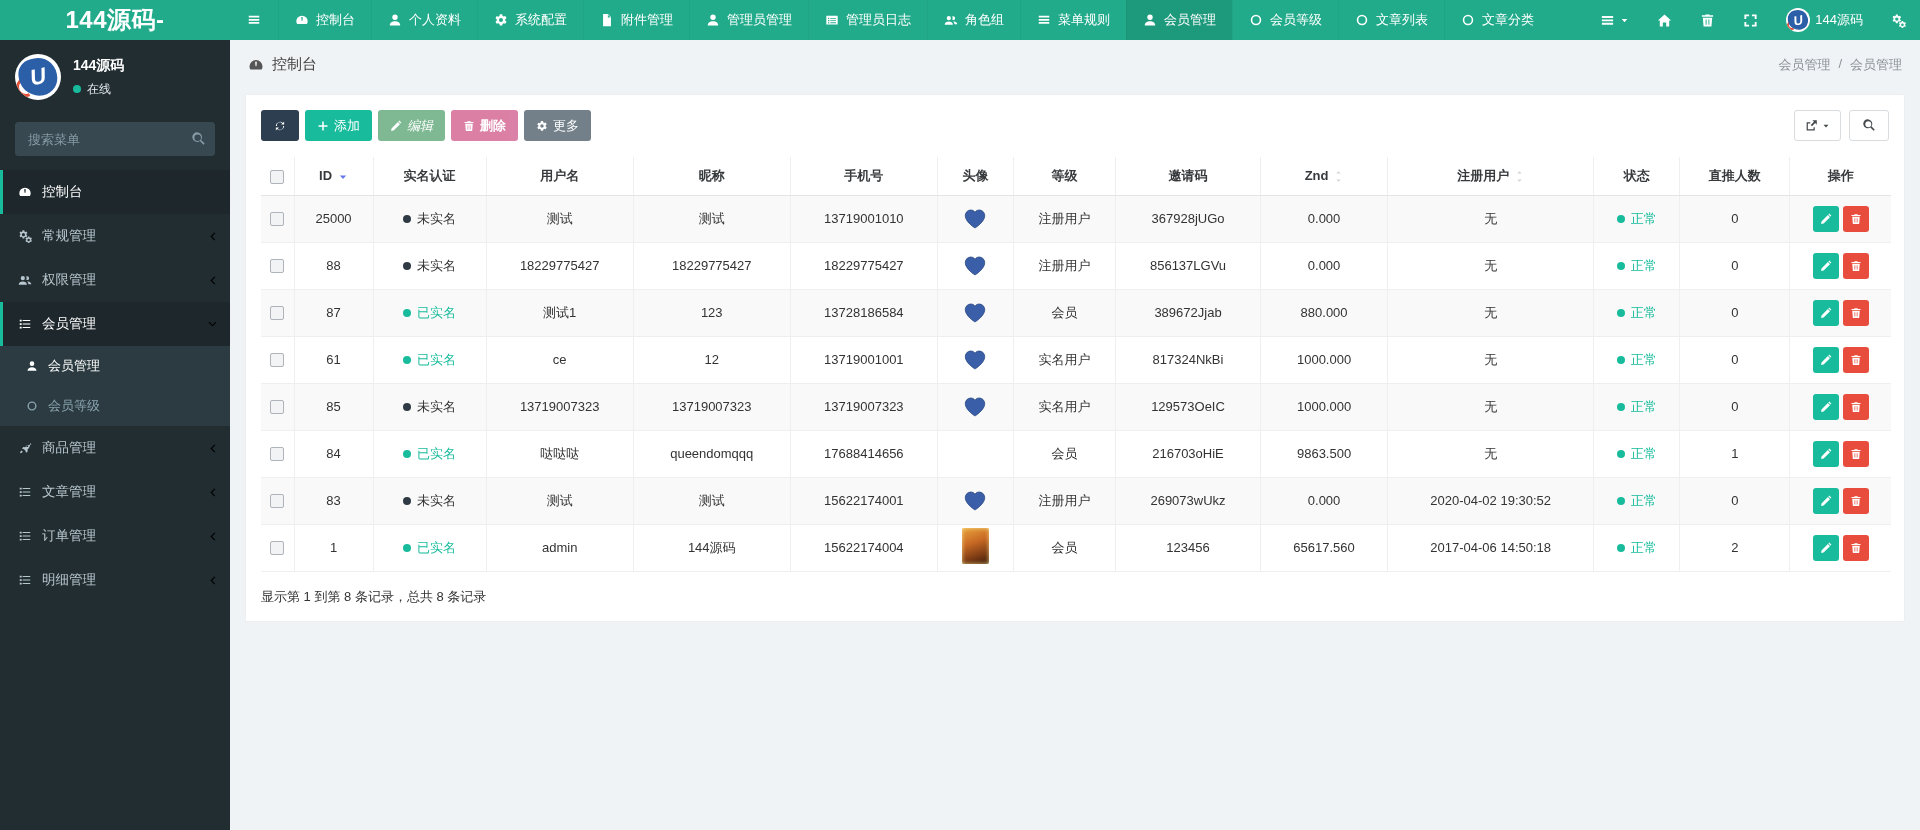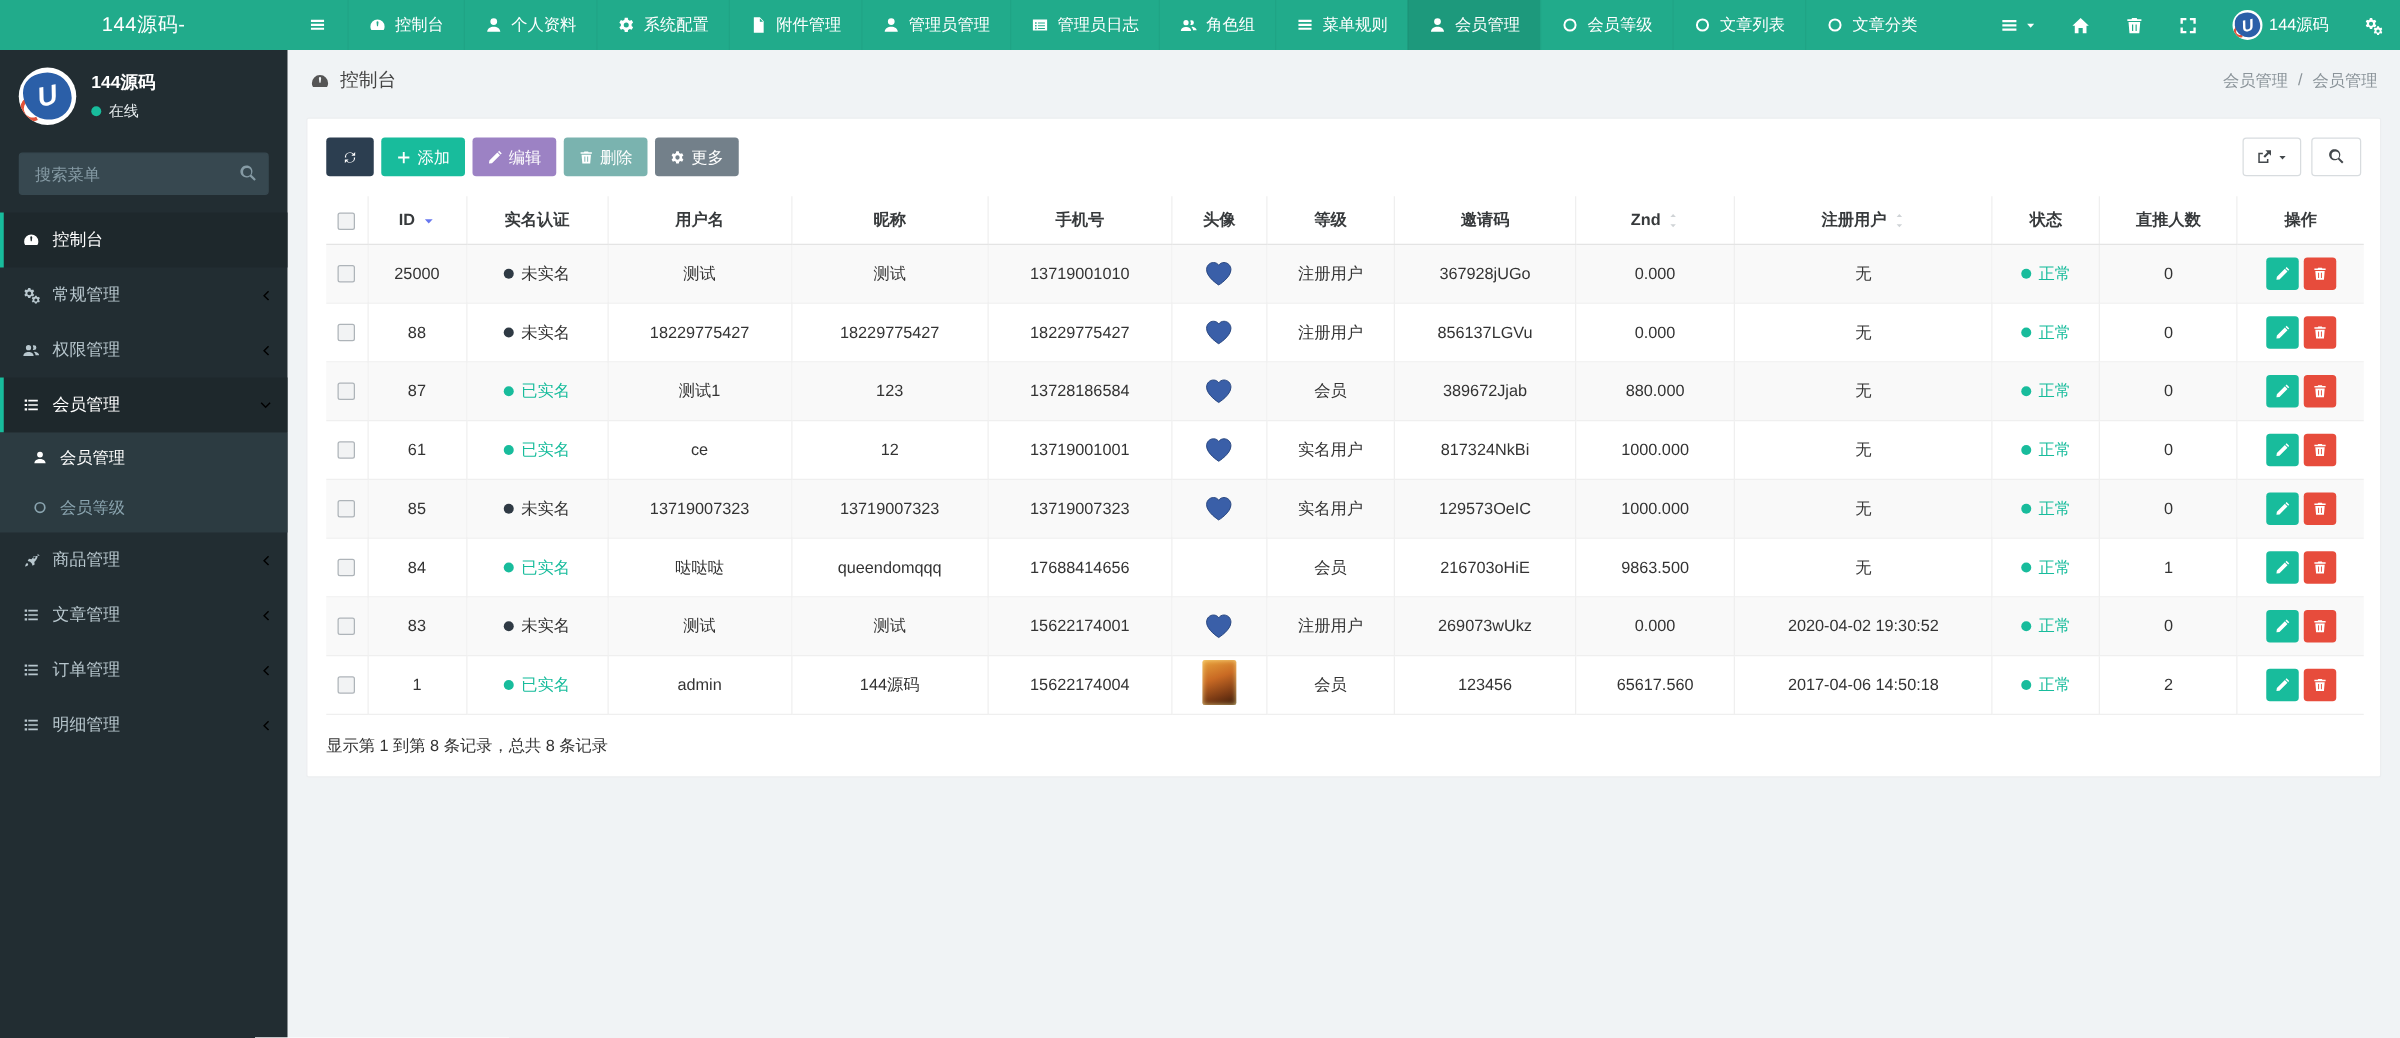--- a/index.html
+++ b/index.html
@@ -4,21 +4,21 @@
 <style>
   * { margin:0; padding:0; box-sizing:border-box; }
   html,body { width:1920px; height:830px; overflow:hidden; }
   body { font-family:"Liberation Sans","DejaVu Sans",sans-serif; font-size:13px; color:#333; background:#f0f3f5; }
   svg { display:block; }
   .ic { display:inline-flex; align-items:center; justify-content:center; }
   .ic svg { width:14px; height:14px; fill:currentColor; }
 
   
   .navbar { height:40px; background:#21ab8b; display:flex; align-items:stretch; color:#fff; }
-  .brand { width:230px; display:flex; align-items:center; justify-content:center; font-size:16px; font-weight:normal; letter-spacing:.5px; }
+  .brand { width:230px; display:flex; align-items:center; justify-content:center; font-size:24px; font-weight:bold; letter-spacing:.5px; }
   .nav-toggle { width:48px; display:flex; align-items:center; justify-content:center; cursor:pointer; }
   .nav-items { list-style:none; display:flex; align-items:stretch; }
   .nav-items li { display:flex; }
   .nav-items a { display:flex; align-items:center; gap:7px; padding:0 16px; color:#fff; text-decoration:none; font-size:13px; border-left:1px solid rgba(0,0,0,.04); }
   .nav-items li.active a { background:#1d997c; }
   .nav-right { margin-left:auto; display:flex; align-items:stretch; }
   .nav-right .nv { display:flex; align-items:center; gap:5px; padding:0 14px; cursor:pointer; }
   .nav-right .nv svg { width:15px; height:15px; fill:#fff; }
   .nav-right .caret svg { width:9px; height:9px; }
   .mini-logo { width:24px; height:24px; border-radius:50%; background:#fff; position:relative; overflow:hidden; }
@@ -60,22 +60,22 @@
   .bc-left .ic { color:#555; } .bc-left .ic svg { width:16px; height:16px; }
   .bc-right { color:#8a9399; font-size:13px; display:flex; gap:8px; }
   .bc-right a { color:#8a9399; text-decoration:none; }
   .panel { background:#fff; margin:6px 15px 0; border:1px solid #eceef0; border-radius:2px; padding:15px; }
 
   .toolbar { display:flex; align-items:center; }
   .btn { height:31px; border:none; border-radius:3px; color:#fff; font-size:13px; display:inline-flex; align-items:center; gap:5px; padding:12px 12px; margin-right:6px; cursor:pointer; font-family:inherit; }
   .btn .ic svg { width:12px; height:12px; }
   .btn-dark { background:#2c3e50; width:38px; justify-content:center; padding:0; }
   .btn-success { background:#18bc9c; }
-  .btn-disabled-green { background:#4c1d95; opacity:.55; cursor:default; }
-  .btn-disabled-red { background:#0f766e; opacity:.55; cursor:default; }
+  .btn-disabled-green { background:#15803d; opacity:.55; cursor:default;font-style:italic; }
+  .btn-disabled-red { background:#be185d; opacity:.55; cursor:default;font-weight:bold; }
   .btn-gray { background:#73808a; }
   .toolbar-right { margin-left:auto; display:flex; gap:8px; }
   .btn-outline { height:31px; min-width:40px; background:#fff; border:1px solid #d8dcdf; border-radius:3px; color:#43484c; display:inline-flex; align-items:center; justify-content:center; gap:4px; padding:0 10px; cursor:pointer; }
   .btn-outline svg { width:13px; height:13px; fill:#43484c; }
   .btn-outline .caret svg { width:8px; height:8px; }
 
   
   table { border-collapse:collapse; table-layout:fixed; width:1630px; margin-top:16px; }
   th, td { border:1px solid #efefef; border-top:none; text-align:center; font-size:13px; color:#333; overflow:hidden; white-space:nowrap; }
   th { height:38px; font-weight:600; color:#373a3c; position:relative; border-bottom:1px solid #e4e4e4; }

